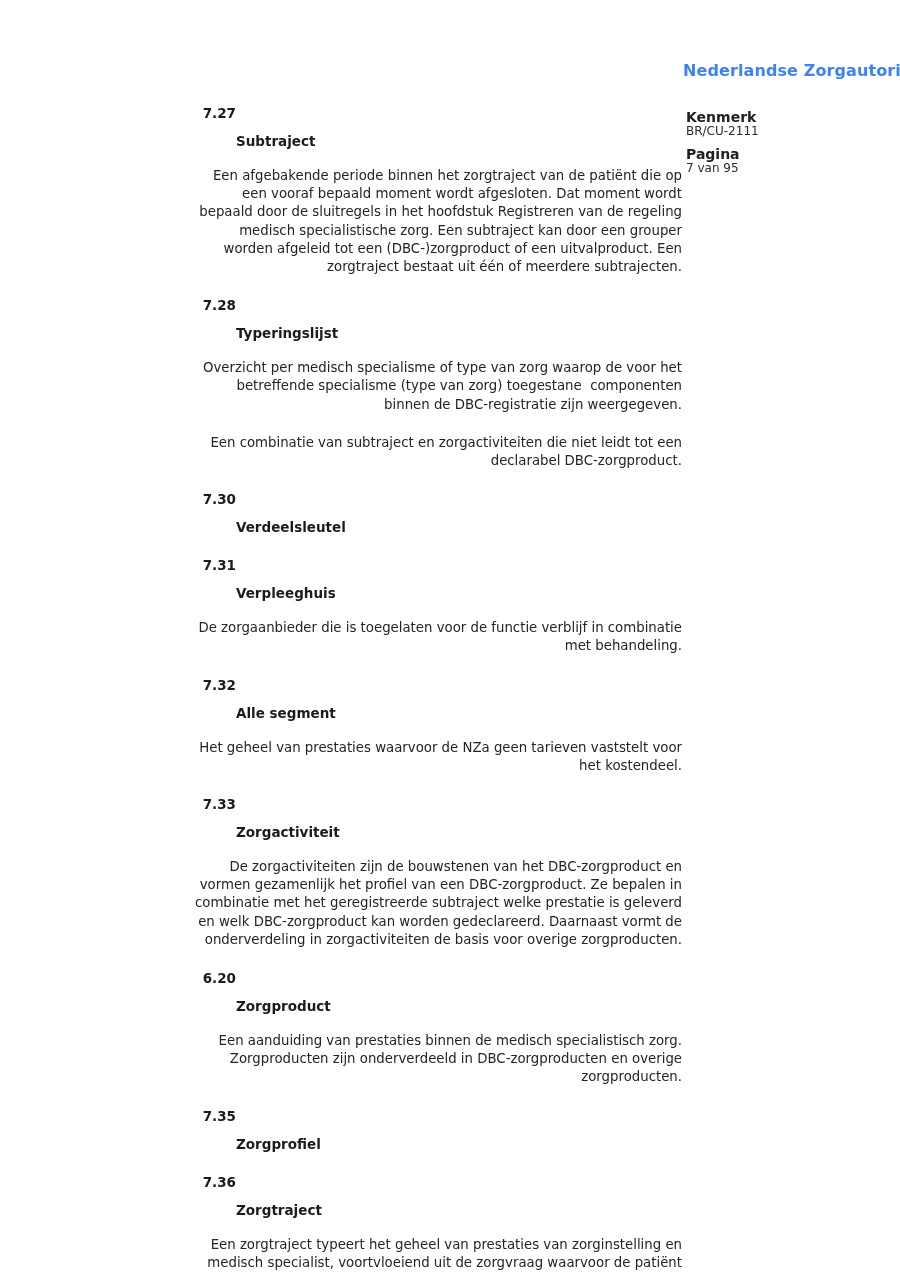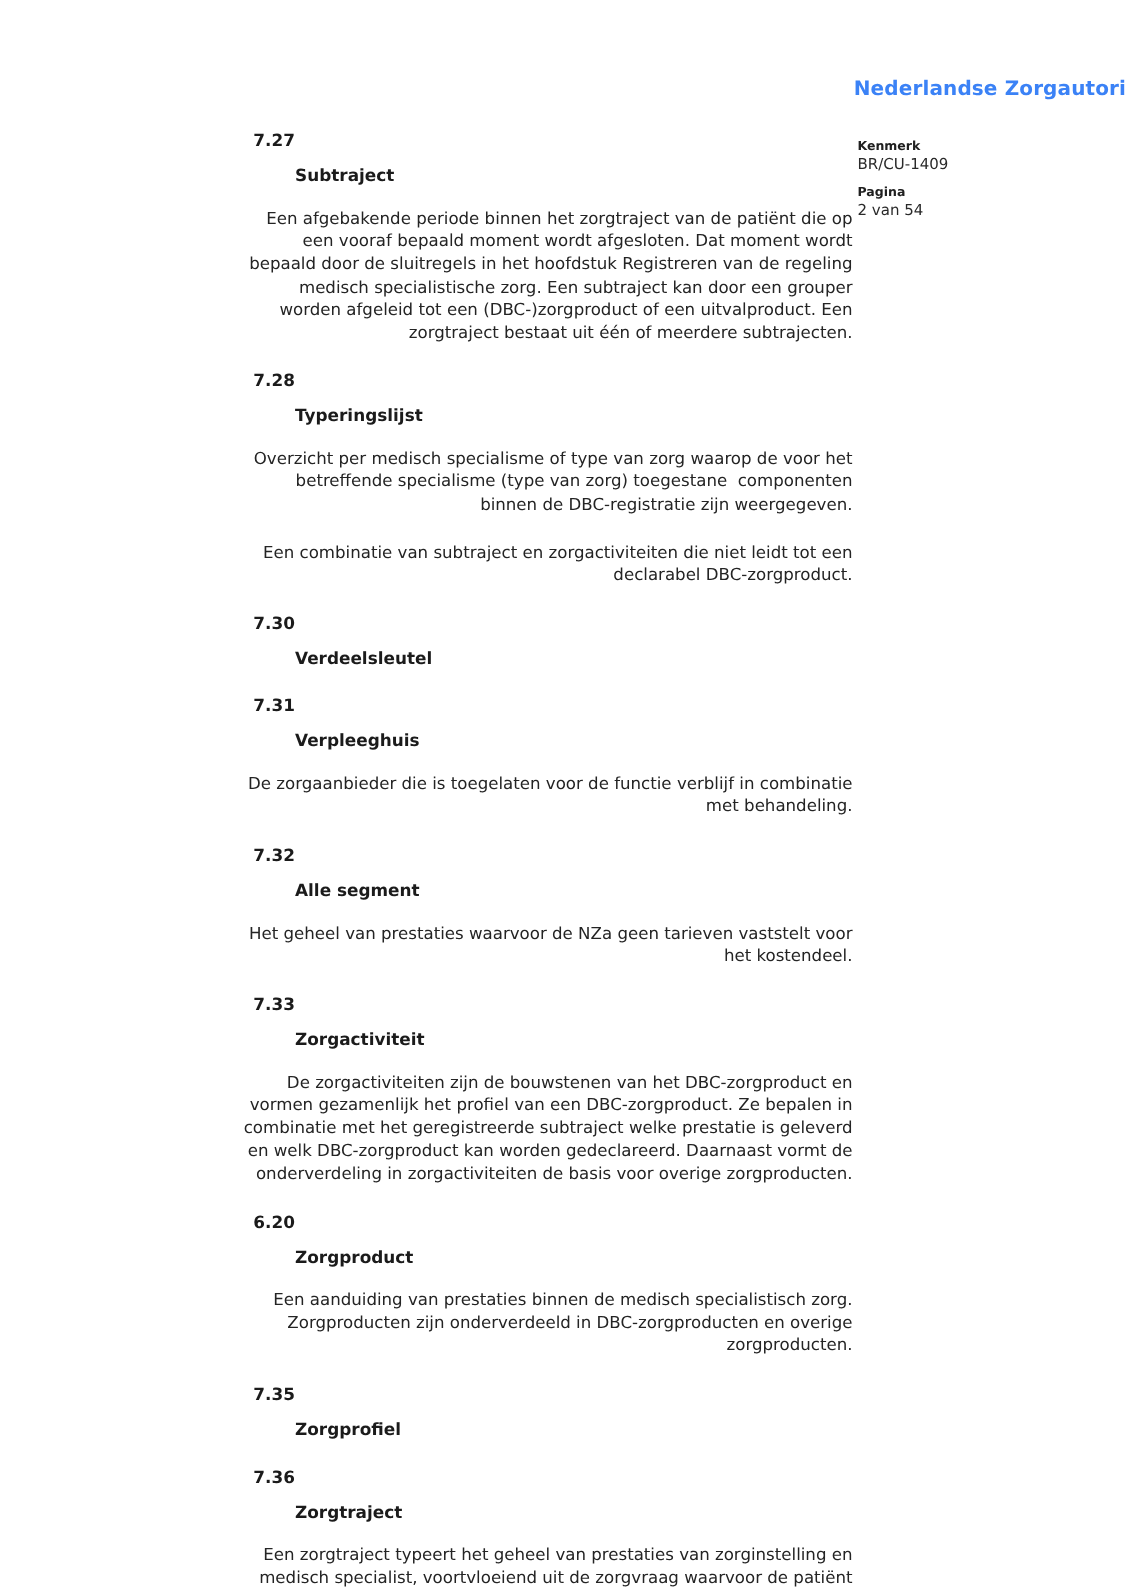--- a/index.html
+++ b/index.html
@@ -25,21 +25,21 @@
     letter-spacing: 0.1px;
     color: #3b82f6;
     white-space: nowrap;
   }
   .meta-block {
     position: absolute;
     left: 686px; top: 111px;
     width: 190px;
   }
   .meta-label {
-    font-size: 10px;
+    font-size: 14px;
     font-weight: bold;
     color: #202020;
     line-height: 13px;
   }
   .meta-value {
     font-size: 12px;
     color: #2a2a2a;
     line-height: 15px;
     margin-bottom: 9px;
   }
@@ -73,23 +73,23 @@
 </style>
 </head>
 <body>
 
 <div class="page">
 
   <div class="org-name">Nederlandse Zorgautoriteit</div>
 
   <div class="meta-block">
     <div class="meta-label">Kenmerk</div>
-    <div class="meta-value">BR/CU-1409</div>
+    <div class="meta-value">BR/CU-2111</div>
     <div class="meta-label">Pagina</div>
-    <div class="meta-value">2 van 54</div>
+    <div class="meta-value">7 van 95</div>
   </div>
 
   <main class="content">
 
     <section class="def-section">
       <h2 class="sec-head">
         <span class="sec-num">7.27</span>
         <span class="sec-title">Subtraject</span>
       </h2>
       <p class="sec-body">Een afgebakende periode binnen het zorgtraject van de patiënt die op

